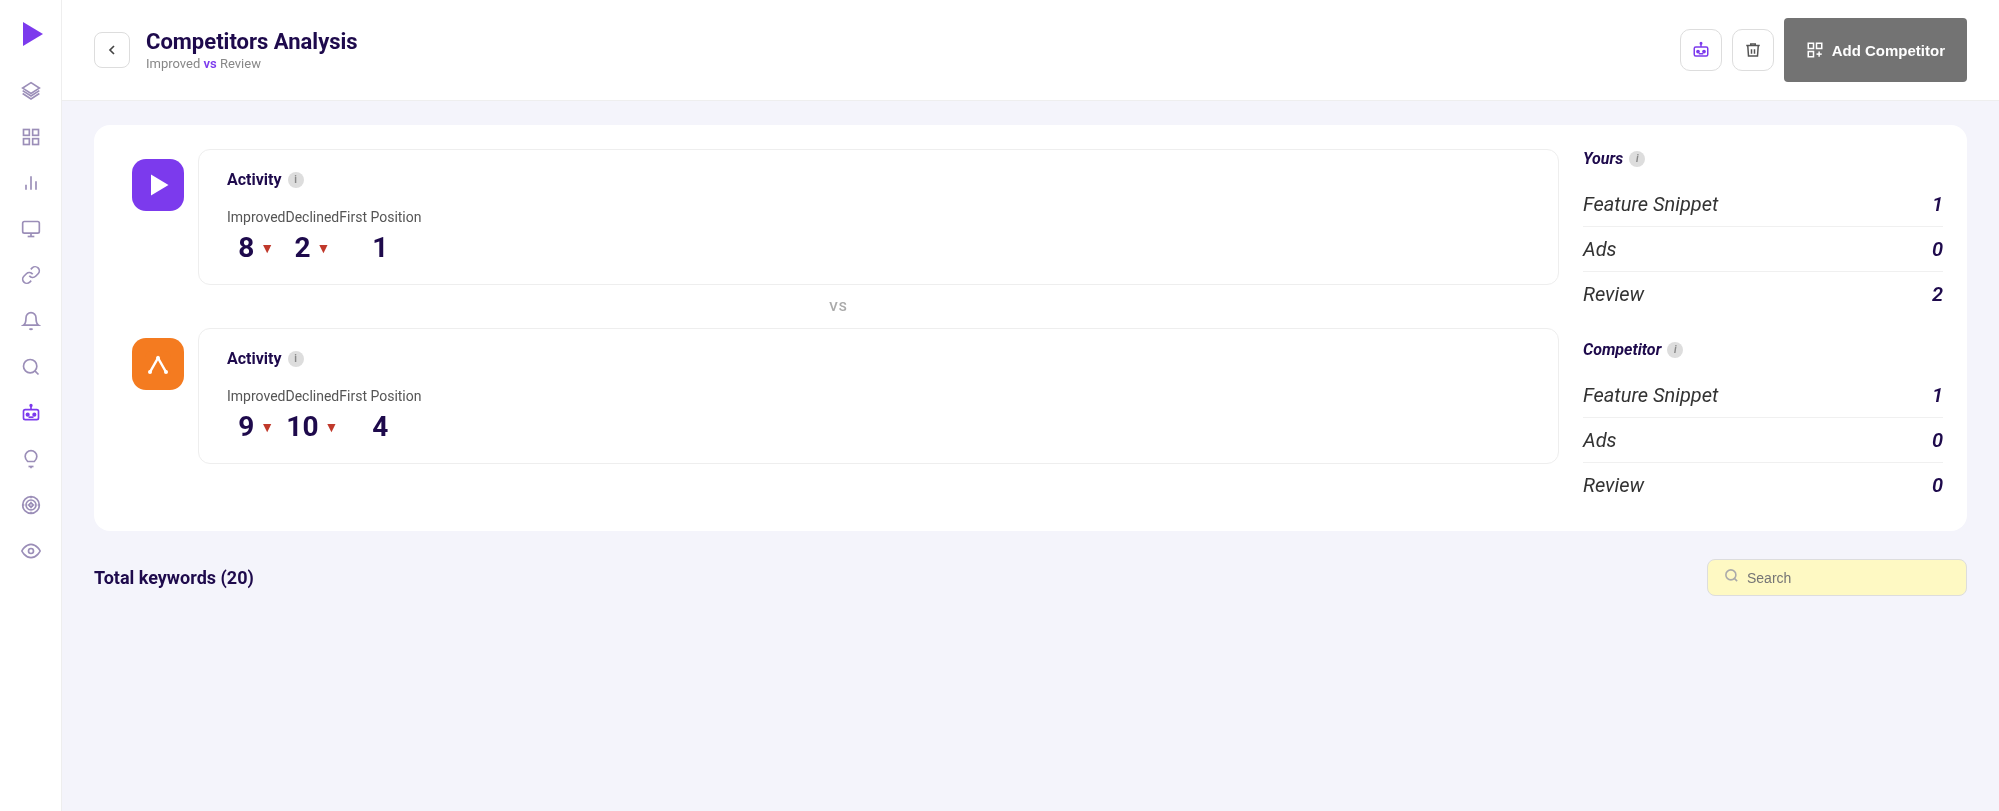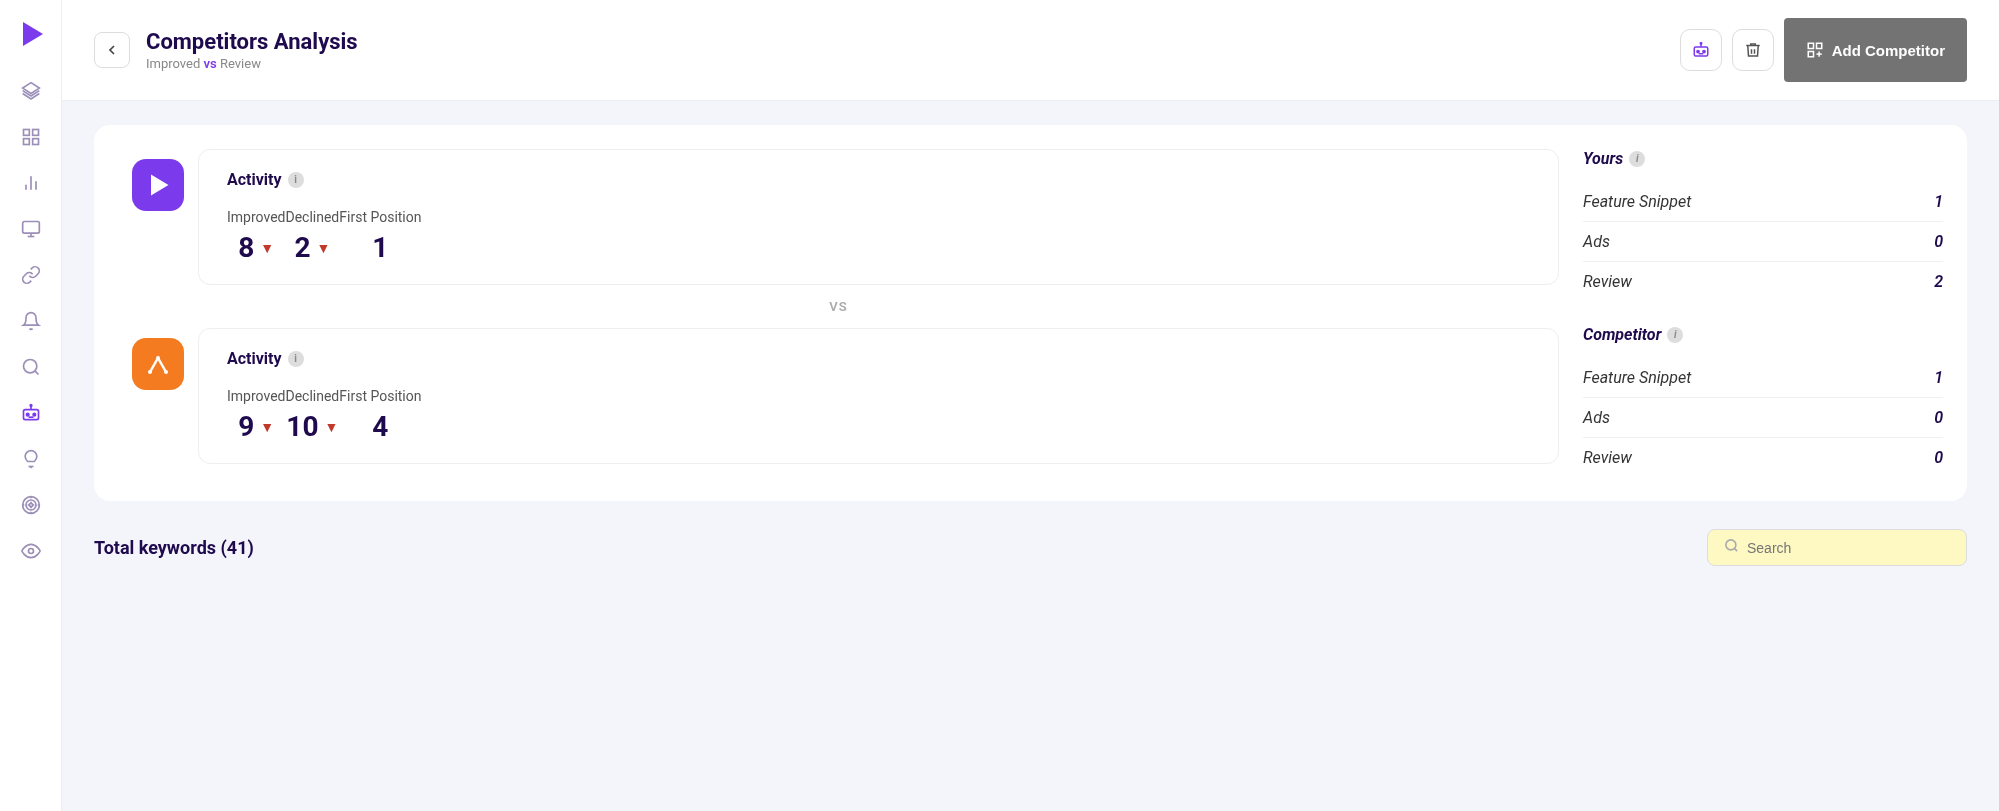--- a/index.html
+++ b/index.html
@@ -257,21 +257,21 @@
       display: flex;
       align-items: center;
       gap: 6px;
     }
     .stats-row {
       display: flex;
       justify-content: space-between;
       align-items: center;
       padding: 10px 0;
       border-bottom: 1px solid #f0f0f0;
-      font-size: 16px;
+      font-size: 20px;
       color: #333;
       gap: 13px;
     }
     .stats-row:last-child {
       border-bottom: none;
     }
     .stats-row-label {}
     .stats-row-value {
       font-weight: 600;
       color: #1e0a4c;
@@ -598,21 +598,21 @@
               <span class="stats-row-label">Review</span>
               <span class="stats-row-value">0</span>
             </div>
           </div>
         </div>
 
       </div>
     </div>
 
     <div class="keywords-row">
-      <div class="keywords-title">Total keywords (41)</div>
+      <div class="keywords-title">Total keywords (20)</div>
       <div class="search-box">
         <span class="search-icon">
           <svg width="15" height="15" viewBox="0 0 24 24" fill="none" stroke="#aaa" stroke-width="2.5">
               <circle cx="11" cy="11" r="8"></circle>
               <line x1="21" y1="21" x2="16.65" y2="16.65"></line>
             </svg>
         </span>
         <input class="search-input" type="text" placeholder="Search" style="">
       </div>
     </div>

